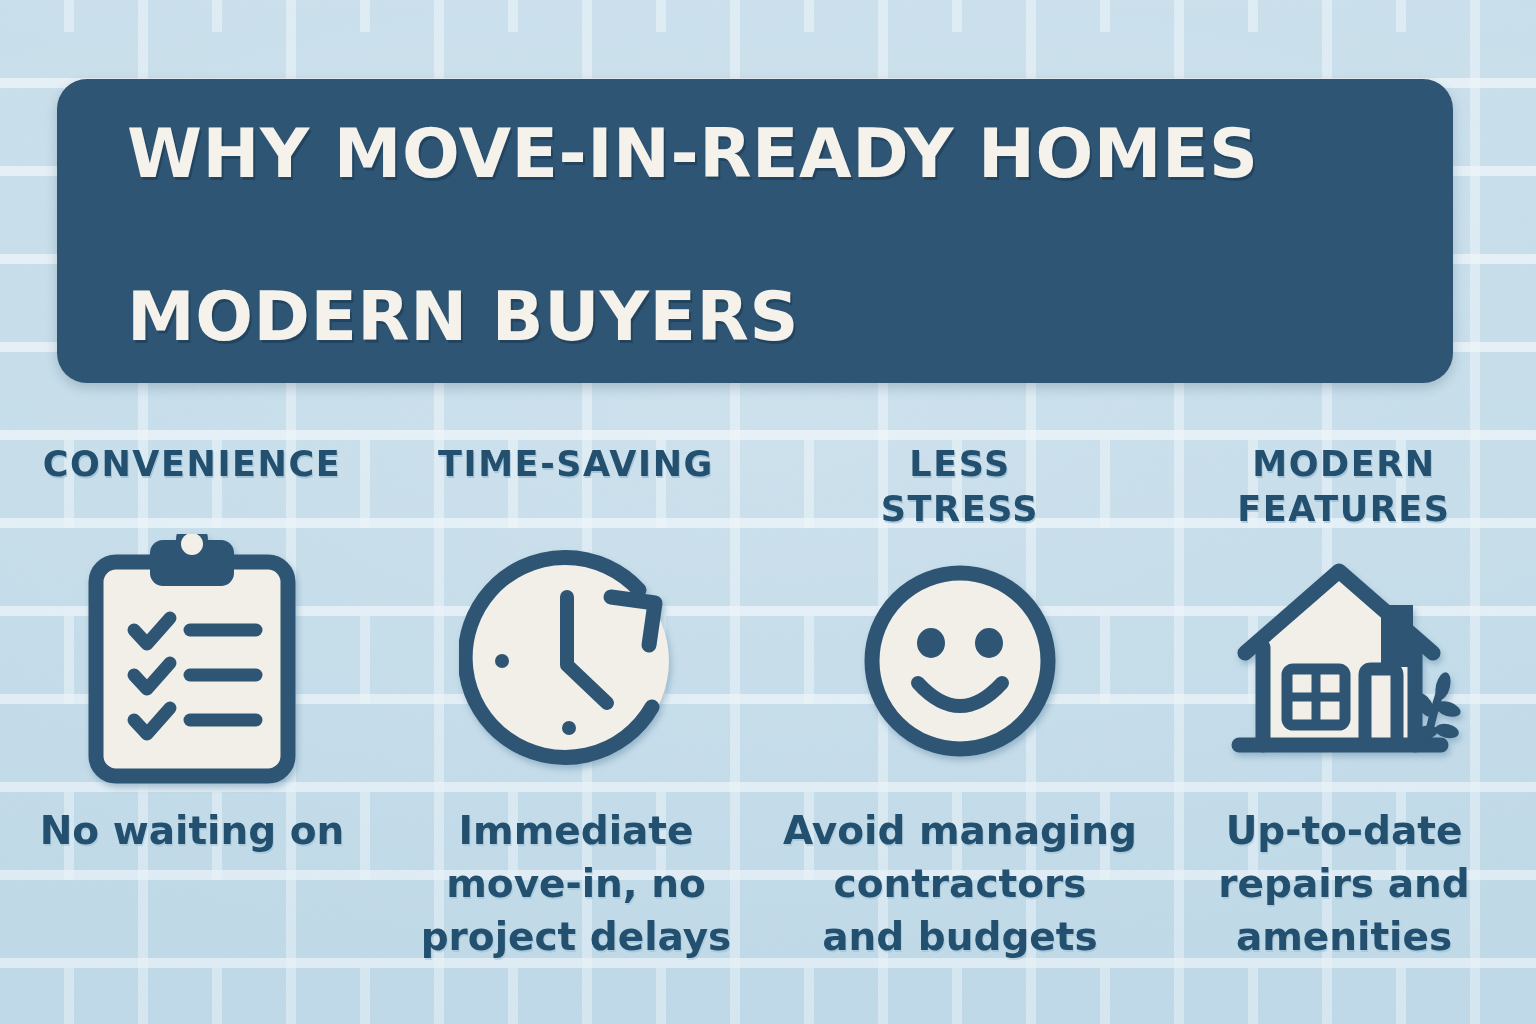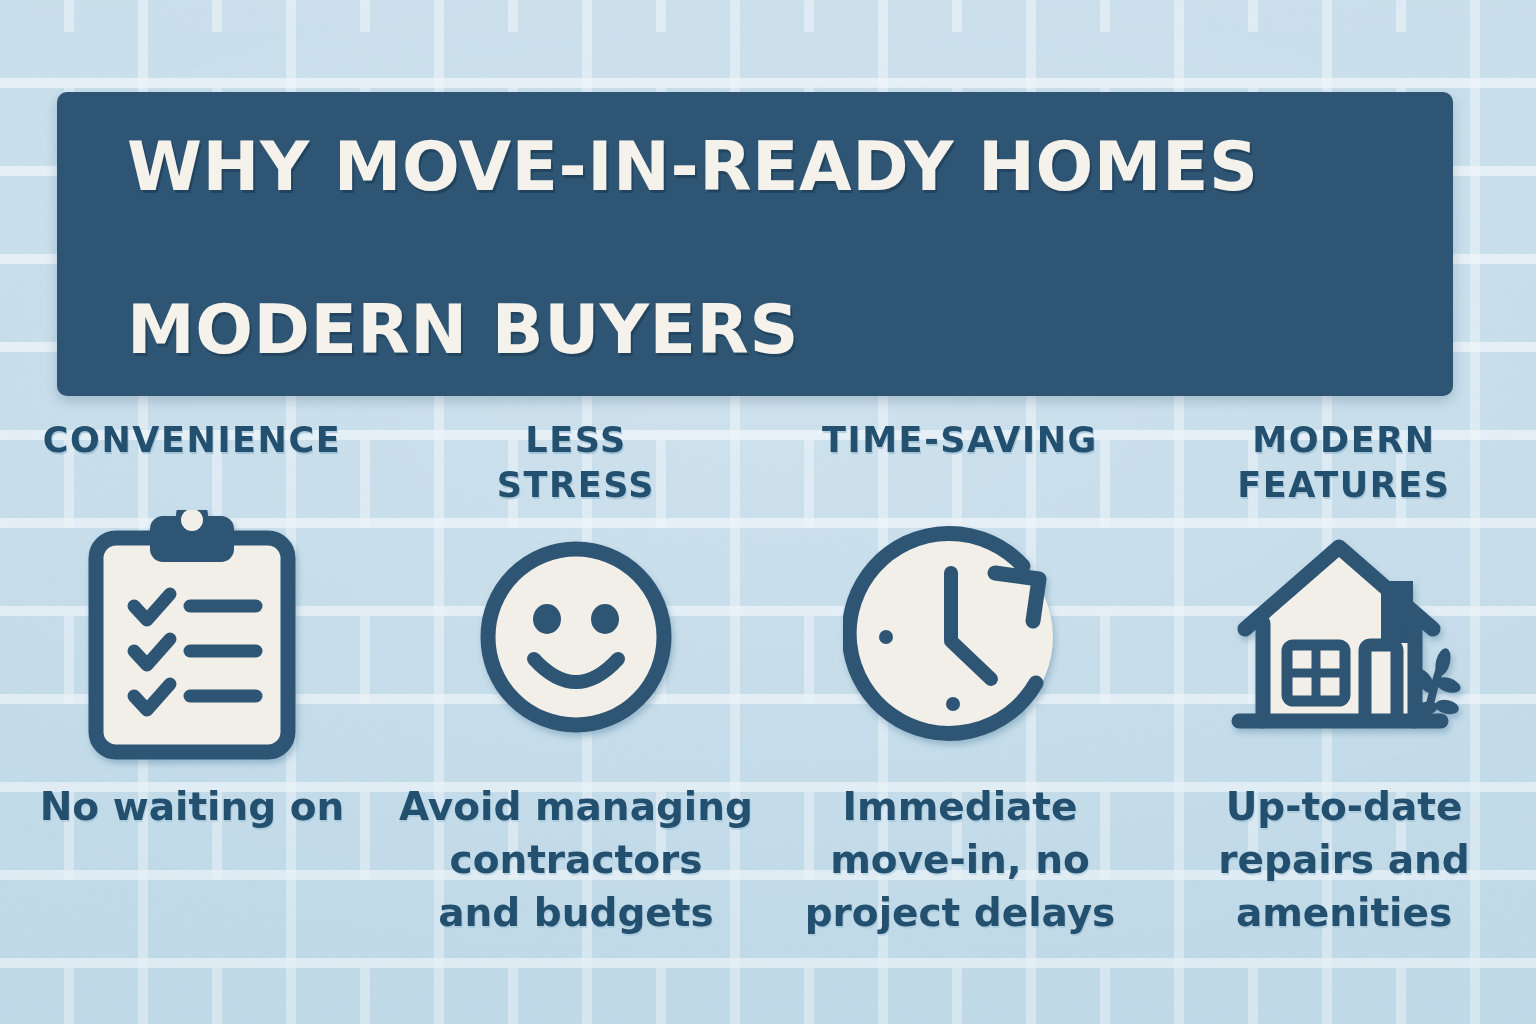--- a/index.html
+++ b/index.html
@@ -82,25 +82,25 @@
     position: absolute;
     inset: 0;
     opacity: .30;
     pointer-events: none;
   }
 
   
   .title-banner {
     position: absolute;
     left: 57px;
-    top: 92px;
+    top: 79px;
     width: 1396px;
     height: 304px;
     background: #2e5574;
-    border-radius: 10px;
+    border-radius: 30px;
     box-shadow: 0 5px 12px rgba(30,60,85,0.22);
     box-sizing: border-box;
     padding: 30px 46px 22px 70px;
     display: flex;
     flex-direction: column;
     justify-content: center;
   }
   .title-text {
     color: #f5f2ec;
     font-family: "DejaVu Sans", sans-serif;
@@ -123,20 +123,21 @@
     display: flex;
     align-items: flex-start;
   }
   .column {
     flex: 1 1 0;
     display: flex;
     flex-direction: column;
     align-items: center;
     padding: 0 14px;
     box-sizing: border-box;
+    margin-top: 24px;
   }
   .col-heading {
     color: #23506f;
     font-family: "DejaVu Sans", sans-serif;
     font-weight: bold;
     font-size: 35px;
     line-height: 1.28;
     letter-spacing: 1.6px;
     text-transform: uppercase;
     text-align: center;
@@ -220,20 +221,47 @@
         </svg>
       </div>
 
       <p class="col-caption">
         <span>No waiting on</span><br>
         <br>
       </p>
     </div>
 
     <div class="column">
+      <h2 class="col-heading">TIME-SAVING</h2>
+
+      <div class="icon-wrap">
+        <svg width="234" height="232" viewBox="0 0 234 232" aria-hidden="true">
+
+          <circle cx="110" cy="116" r="100" class="cream"></circle>
+
+          <path d="M 180 45
+                   A 100 100 0 1 0 193 162" class="ink-stroke" stroke-width="15" stroke-linecap="round"></path>
+
+          <polyline points="152,52 196,58 190,100" class="ink-stroke" stroke-width="15" stroke-linecap="round" stroke-linejoin="round"></polyline>
+
+          <polyline points="108,52 108,120 148,158" class="ink-stroke" stroke-width="14" stroke-linecap="round" stroke-linejoin="round"></polyline>
+
+          <circle cx="43" cy="116" r="7" class="ink"></circle>
+          <circle cx="110" cy="183" r="7" class="ink"></circle>
+        </svg>
+      </div>
+
+      <p class="col-caption">
+        <span>Immediate</span><br>
+        <span>move-in, no</span><br>
+        <span>project delays</span>
+      </p>
+    </div>
+
+    <div class="column">
       <h2 class="col-heading">
         <span>LESS</span><br>
         <span>STRESS</span>
       </h2>
 
       <div class="icon-wrap">
         <svg width="204" height="204" viewBox="0 0 204 204" aria-hidden="true">
           <circle cx="102" cy="102" r="88" class="cream" stroke="#2e5574" stroke-width="15"></circle>
           <ellipse cx="73" cy="84" rx="14" ry="15" class="ink"></ellipse>
           <ellipse cx="131" cy="84" rx="14" ry="15" class="ink"></ellipse>
@@ -242,47 +270,20 @@
       </div>
 
       <p class="col-caption">
         <span>Avoid managing</span><br>
         <span>contractors</span><br>
         <span>and budgets</span>
       </p>
     </div>
 
     <div class="column">
-      <h2 class="col-heading">TIME-SAVING</h2>
-
-      <div class="icon-wrap">
-        <svg width="234" height="232" viewBox="0 0 234 232" aria-hidden="true">
-
-          <circle cx="110" cy="116" r="100" class="cream"></circle>
-
-          <path d="M 180 45
-                   A 100 100 0 1 0 193 162" class="ink-stroke" stroke-width="15" stroke-linecap="round"></path>
-
-          <polyline points="152,52 196,58 190,100" class="ink-stroke" stroke-width="15" stroke-linecap="round" stroke-linejoin="round"></polyline>
-
-          <polyline points="108,52 108,120 148,158" class="ink-stroke" stroke-width="14" stroke-linecap="round" stroke-linejoin="round"></polyline>
-
-          <circle cx="43" cy="116" r="7" class="ink"></circle>
-          <circle cx="110" cy="183" r="7" class="ink"></circle>
-        </svg>
-      </div>
-
-      <p class="col-caption">
-        <span>Immediate</span><br>
-        <span>move-in, no</span><br>
-        <span>project delays</span>
-      </p>
-    </div>
-
-    <div class="column">
       <h2 class="col-heading">
         <span>MODERN</span><br>
         <span>FEATURES</span>
       </h2>
 
       <div class="icon-wrap">
         <svg width="250" height="216" viewBox="0 0 250 216" aria-hidden="true">
 
           <path d="M 40 92 L 120 24 L 200 92 L 200 196 L 40 196 Z" class="cream"></path>
 

